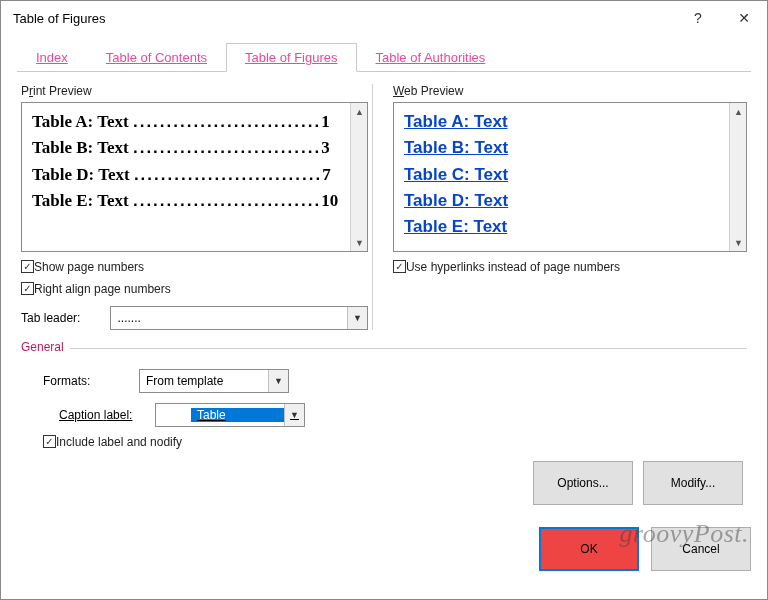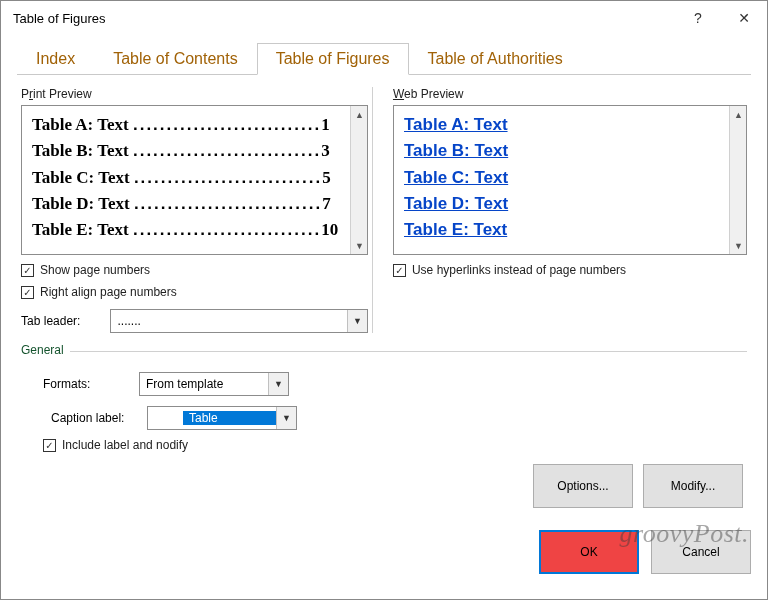--- a/index.html
+++ b/index.html
@@ -3,51 +3,51 @@
 <meta charset="utf-8">
 <style>
   * { box-sizing: border-box; font-family: "Segoe UI", Tahoma, sans-serif; }
   body { margin:0; background:#fff; }
   .window { width:768px; height:600px; border:1px solid #888; background:#fff; position:relative; }
   .titlebar { height:34px; display:flex; align-items:center; padding:0 0 0 12px; background:#fff; font-size:13px; }
   .titlebar .title { flex:1; }
   .titlebtn { width:46px; height:34px; display:flex; align-items:center; justify-content:center; font-size:14px; color:#333; }
   .body { padding:4px 16px 0 16px; }
   .tabs { display:flex; border-bottom:1px solid #c9c9c9; margin-top:4px; }
-  .tab { padding:6px 18px; font-size:16px; color:#a16207; border:1px solid transparent; border-bottom:none; margin-bottom:-1px; }
+  .tab { padding:6px 18px; font-size:13px; color:#ec4899; border:1px solid transparent; border-bottom:none; margin-bottom:-1px;text-decoration:underline; }
   .tab.active { background:#fff; border:1px solid #c9c9c9; border-bottom:1px solid #fff; }
   .panel { padding:12px 4px 4px 4px; }
   .cols { display:flex; gap:20px; }
   .col { flex:1; min-width:0; }
   .col-left { flex:0.98; border-right:1px solid #d0d0d0; padding-right:4px; }
   .col-right { flex:1; }
   .group-label { font-size:12px; color:#222; margin-bottom:4px; }
   .group-label .ul { text-decoration:underline; }
   .preview-box { border:1px solid #8c8c8c; background:#fff; height:150px; position:relative; display:flex; }
   .preview-inner { flex:1; padding:6px 10px; overflow:hidden; }
   .preview-line { font-family:"Times New Roman",serif; font-size:17px; font-weight:bold; color:#000; white-space:nowrap; overflow:hidden; line-height:1.55; }
   .preview-line.web a { color:#0645c8; text-decoration:underline; font-weight:bold; }
   .preview-scroll { width:17px; border-left:1px solid #d0d0d0; background:#f0f0f0; position:relative; }
   .sarrow { position:absolute; left:0; width:17px; height:17px; display:flex; align-items:center; justify-content:center; font-size:9px; color:#555; }
   .sarrow.up { top:0; }
   .sarrow.down { bottom:0; }
-  .chk-row { display:flex; align-items:flex-end; gap:6px; font-size:12px; color:#222; margin-top:8px; }
+  .chk-row { display:flex; align-items:flex-start; font-size:12px; color:#222; margin-top:8px; }
   .chk { width:13px; height:13px; border:1px solid #333; display:flex; align-items:center; justify-content:center; font-size:10px; line-height:1; background:#fff; }
   .chk.checked::after { content:"✓"; color:#333; font-size:10px; }
   .form-row { display:flex; align-items:center; gap:8px; margin-top:10px; font-size:12px; }
   .form-row .lbl { width:88px; }
   .dropdown { display:flex; align-items:center; border:1px solid #8c8c8c; height:24px; background:#fff; }
   .dropdown .val { flex:1; padding:0 6px; font-size:12px; overflow:hidden; white-space:nowrap; }
   .dropdown .btn { width:20px; height:100%; border-left:1px solid #c0c0c0; background:#f0f0f0; display:flex; align-items:center; justify-content:center; font-size:9px; color:#333; }
   .dd-tab { width:278px; }
   .dd-format { width:150px; }
   .dd-caption { width:150px;padding-left:35px; }
   .dd-caption .val { background:#0178d7; color:#fff; }
   .fieldset { border:none; border-top:1px solid #d0d0d0; margin-top:18px; padding:10px 4px 4px 4px; position:relative; }
-  .fieldset .legend { position:absolute; top:-9px; left:0; background:#fff; padding:0 6px 0 0; font-size:12px; color:#14532d; }
+  .fieldset .legend { position:absolute; top:-9px; left:0; background:#fff; padding:0 6px 0 0; font-size:12px; color:#be185d; }
   .btnrow { display:flex; justify-content:flex-end; gap:10px; margin-top:12px; }
   .winbtn { min-width:100px; height:44px; border:1px solid #adadad; background:#e1e1e1; font-size:12px; display:flex; align-items:center; justify-content:center; }
   .winbtn.default { border:2px solid #0178d7; background:#ef4444; }
   .footer-row { display:flex; justify-content:flex-end; gap:12px; padding:14px 16px; }
   .watermark { position:absolute; right:18px; bottom:50px; font-family:Georgia,"Times New Roman",serif; font-style:italic; font-size:26px; color:rgba(60,60,60,0.45); pointer-events:none; letter-spacing:0.5px; }
   .dots { letter-spacing:2px; }
 </style>
 </head>
 <body>
 
@@ -70,21 +70,20 @@
       <div class="cols">
 
         <div class="col col-left">
           <div class="group-label">
             <span>P</span><span class="ul">r</span><span>int Preview</span>
           </div>
           <div class="preview-box">
             <div class="preview-inner" id="print-preview-inner">
                 <div class="preview-line">Table A: Text <span class="dots">............................</span>1</div>
                 <div class="preview-line">Table B: Text <span class="dots">............................</span>3</div>
-                <div class="preview-line">Table C: Text <span class="dots">............................</span>5</div>
                 <div class="preview-line">Table D: Text <span class="dots">............................</span>7</div>
                 <div class="preview-line">Table E: Text <span class="dots">............................</span>10</div>
               </div>
             <div class="preview-scroll">
               <div class="sarrow up">▲</div>
               <div class="sarrow down">▼</div>
             </div>
           </div>
 
           <label class="chk-row">
@@ -138,21 +137,21 @@
         <div class="form-row" style="margin-left:18px;">
           <span class="lbl">
             <span>Forma</span><span class="ul">t</span><span>s:</span>
           </span>
           <div class="dropdown dd-format">
             <span class="val">From template</span>
             <span class="btn">▼</span>
           </div>
         </div>
 
-        <div class="form-row" style="margin-left:26px;">
+        <div class="form-row" style="margin-left:34px;text-decoration:underline;">
           <span class="lbl">
             <span>Caption </span><span class="ul">l</span><span>abel:</span>
           </span>
           <div class="dropdown dd-caption">
             <span class="val">Table</span>
             <span class="btn">▼</span>
           </div>
         </div>
 
         <label class="chk-row" style="margin-left:18px;">

